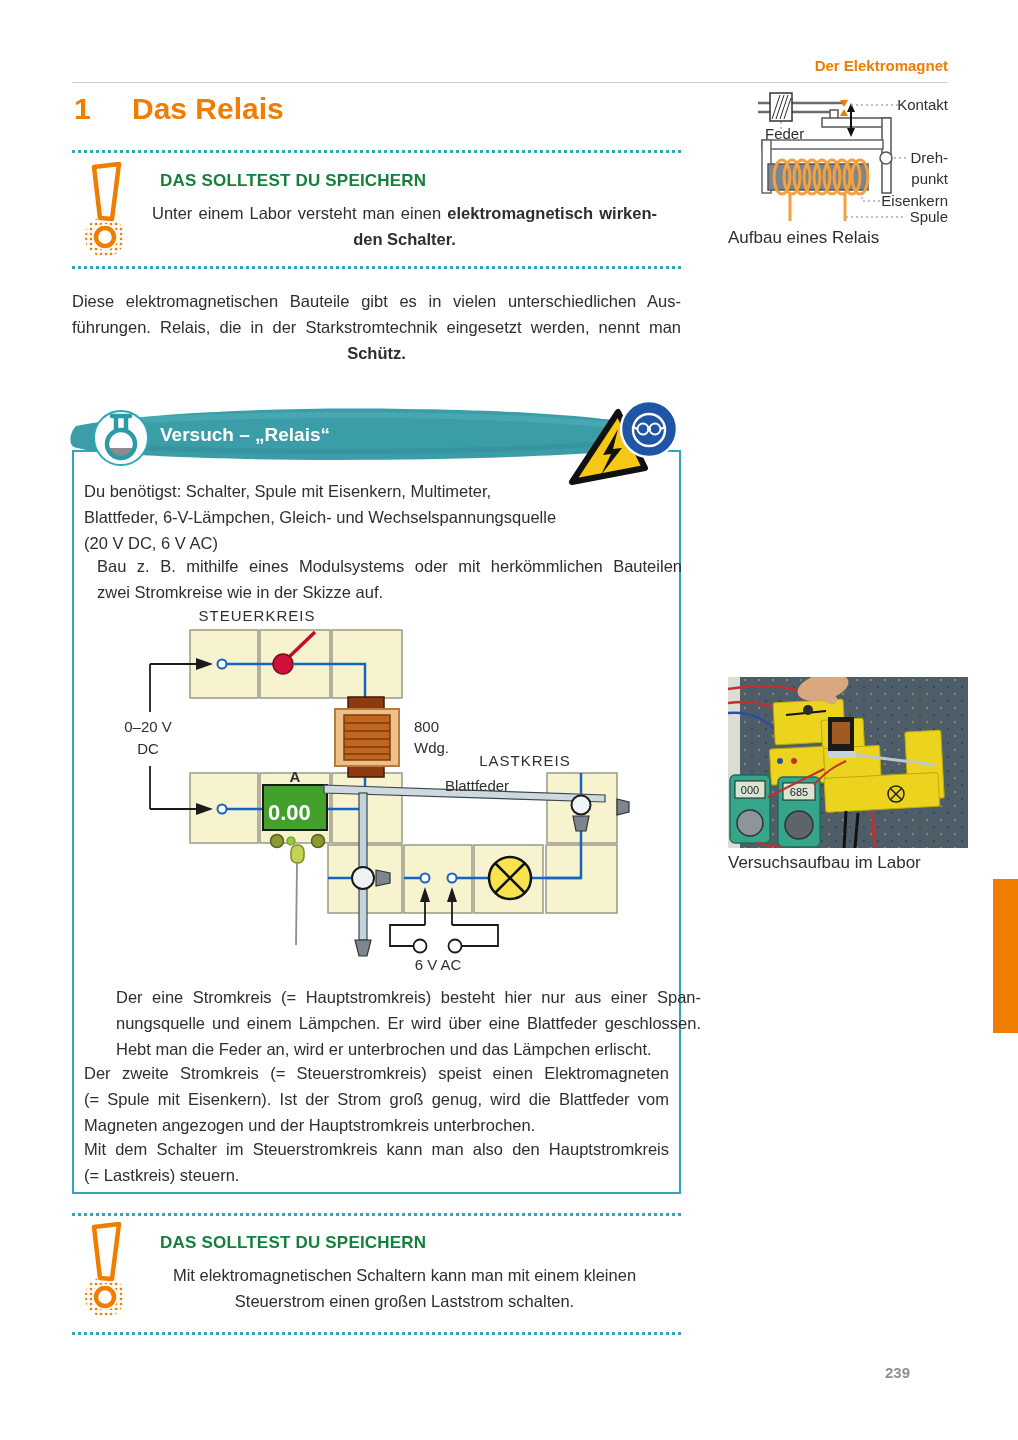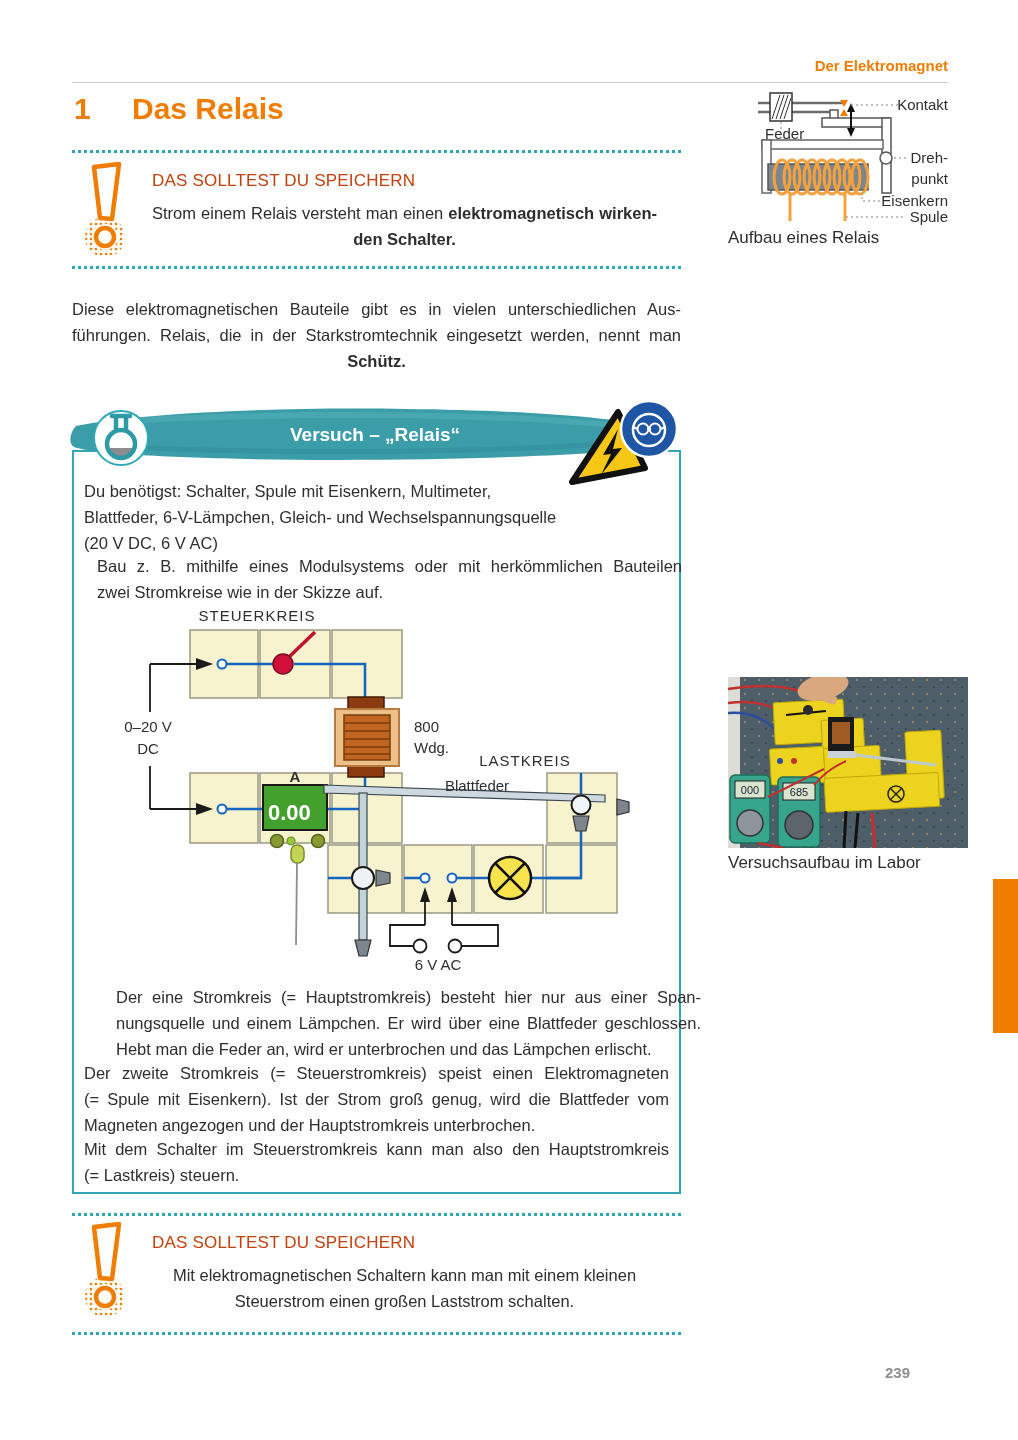--- a/index.html
+++ b/index.html
@@ -4,26 +4,26 @@
 <style>
   html,body{margin:0;padding:0;background:#fff;}
   #page{position:relative;width:1018px;height:1438px;background:#fff;overflow:hidden;
         font-family:"Liberation Sans",sans-serif;color:#2e2e2e;}
   .abs{position:absolute;}
   .rule{height:1px;background:#cfcfcf;}
   .dotted{height:0;border-top:3px dotted #2fa7b8;}
   .section-label{color:#ef7d00;font-weight:bold;font-size:15px;text-align:right;}
   .title{color:#ef7d00;font-weight:bold;font-size:30px;display:flex;}
   .title .num{width:58px;}
-  .mk-head{color:#c2410c;font-weight:normal;font-size:17px;letter-spacing:.2px;}
+  .mk-head{color:#15803d;font-weight:bold;font-size:17px;letter-spacing:.2px;margin-left:8px;}
   .body-line{font-size:16.5px;line-height:26px;white-space:normal;}
   .j{text-align:justify;text-align-last:justify;}
   .b{font-weight:bold;text-align:center;}
   .versuch-box{border:2px solid #2fa7b8;background:#fff;}
-  .banner-title{color:#fff;font-weight:bold;font-size:19px;text-align:right;}
+  .banner-title{color:#fff;font-weight:bold;font-size:19px;}
   .caption{font-size:17px;color:#2e2e2e;}
   .pageno{color:#8f8f8f;font-weight:bold;font-size:15px;}
   svg text{font-family:"Liberation Sans",sans-serif;}
   .dlabel{font-size:15px;fill:#2e2e2e;}
 </style>
 </head>
 <body>
 
 <div id="page">
 
@@ -44,28 +44,28 @@
       </pattern>
     </defs>
     <circle cx="21" cy="75" r="20" fill="url(#halftone)"></circle>
     <circle cx="21" cy="75" r="13" fill="#fff"></circle>
     <polygon points="10,5 35,2 28,57 16,56" fill="#fff" stroke="#ef7d00" stroke-width="4.5" stroke-linejoin="round"></polygon>
     <circle cx="21" cy="75" r="9" fill="#fff" stroke="#ef7d00" stroke-width="4.5"></circle>
   </svg>
   <div class="abs mk-head" style="left:152px;top:171px;width:505px;">DAS SOLLTEST DU SPEICHERN</div>
   <div class="abs" style="left:152px;top:200px;width:505px;">
     <div class="body-line j">
-      <span>Strom einem Relais versteht man einen </span><span class="b">elektromagnetisch wirken-</span>
+      <span>Unter einem Labor versteht man einen </span><span class="b">elektromagnetisch wirken-</span>
     </div>
     <div class="body-line b">den Schalter.</div>
   </div>
 
   <div class="abs dotted" style="left:72px;top:266px;width:609px;"></div>
 
-  <div class="abs" style="left:72px;top:296px;width:609px;">
+  <div class="abs" style="left:72px;top:288px;width:609px;">
     <div class="body-line j">Diese elektromagnetischen Bauteile gibt es in vielen unterschiedlichen Aus-</div>
     <div class="body-line j">führungen. Relais, die in der Starkstromtechnik eingesetzt werden, nennt man</div>
     <div class="body-line b">Schütz.</div>
   </div>
 
   <svg class="abs" style="left:750px;top:88px;" width="202" height="148" viewBox="0 0 202 148">
 
     <line x1="8" y1="15" x2="96" y2="15" stroke="#6b6b6b" stroke-width="2.5"></line>
     <line x1="8" y1="24" x2="86" y2="24" stroke="#6b6b6b" stroke-width="2.5"></line>
 

